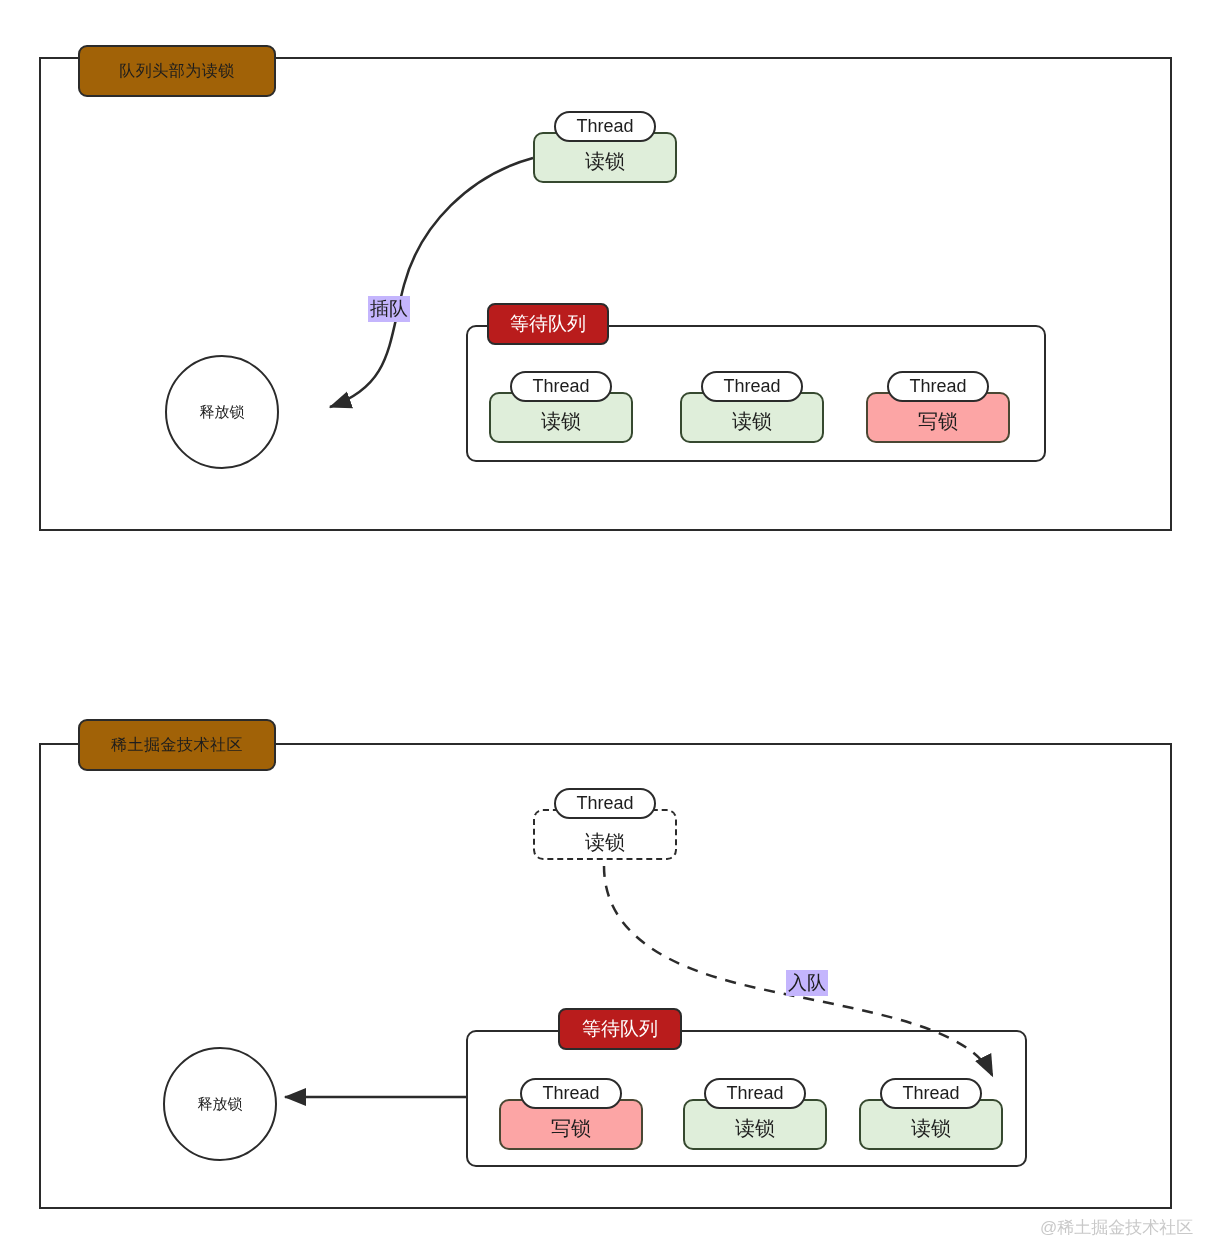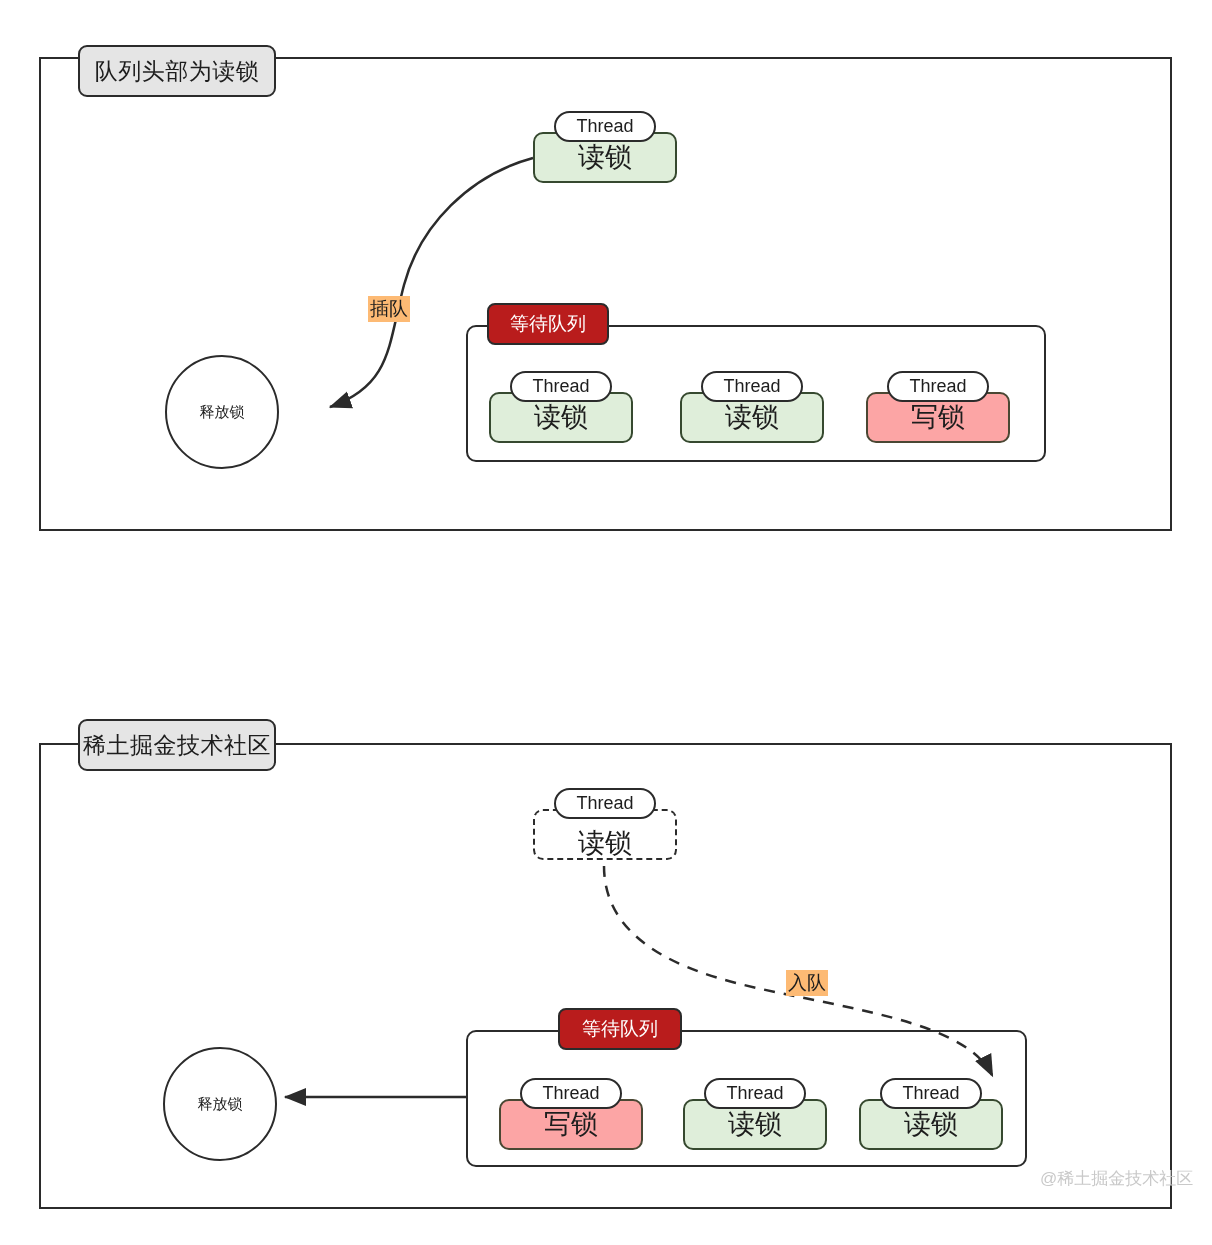--- a/index.html
+++ b/index.html
@@ -28,28 +28,28 @@
 
   
   .panel {
     position: absolute;
     border: 2.5px solid #2b2b2b;
     background: transparent;
     box-sizing: border-box;
   }
   .panel-title {
     position: absolute;
-    background: #e5e5e5;
+    background: #a16207;
     border: 2.5px solid #2b2b2b;
     border-radius: 9px;
     box-sizing: border-box;
     display: flex;
     align-items: center;
     justify-content: center;
-    font-size: 23px;
+    font-size: 16px;
     color: #1d1d1d;
     letter-spacing: 0.5px;
     z-index: 6;
   }
 
   
   .thread-node {
     position: absolute;
     width: 144px;
     height: 72px;
@@ -61,21 +61,21 @@
     top: 21px;
     width: 144px;
     height: 51px;
     border: 2.5px solid #2b2b2b;
     border-radius: 10px;
     box-sizing: border-box;
     display: flex;
     align-items: flex-end;
     justify-content: center;
     padding-bottom: 6px;
-    font-size: 27px;
+    font-size: 20px;
     color: #1d1d1d;
   }
   .thread-body.read { background: #dfeeda; border-color: #36492f; }
   .thread-body.write { background: #fca5a5; border-color: #4a4733; }
   .thread-body.ghost {
     background: transparent;
     border: 2.5px dashed #2b2b2b;
     align-items: center;
     padding-bottom: 0;
     padding-top: 16px;
@@ -135,21 +135,21 @@
     font-size: 15px;
     color: #1d1d1d;
     z-index: 4;
   }
 
   
   .edge-label {
     position: absolute;
     font-size: 19px;
     color: #1d1d1d;
-    background: #fdba74;
+    background: #c4b5fd;
     padding: 0 2px;
     white-space: nowrap;
     z-index: 5;
   }
 
   
   .watermark {
     position: absolute;
     font-size: 17px;
     color: #c9c9c9;
@@ -239,15 +239,15 @@
   <div class="thread-node" style="left:683px; top:1078px;">
     <div class="thread-body read">读锁</div>
     <div class="thread-pill">Thread</div>
   </div>
 
   <div class="thread-node" style="left:859px; top:1078px;">
     <div class="thread-body read">读锁</div>
     <div class="thread-pill">Thread</div>
   </div>
 
-  <div class="watermark" style="left:1040px; top:1167px;">@稀土掘金技术社区</div>
+  <div class="watermark" style="left:1040px; top:1216px;">@稀土掘金技术社区</div>
 
 </div>
 
 </body></html>

